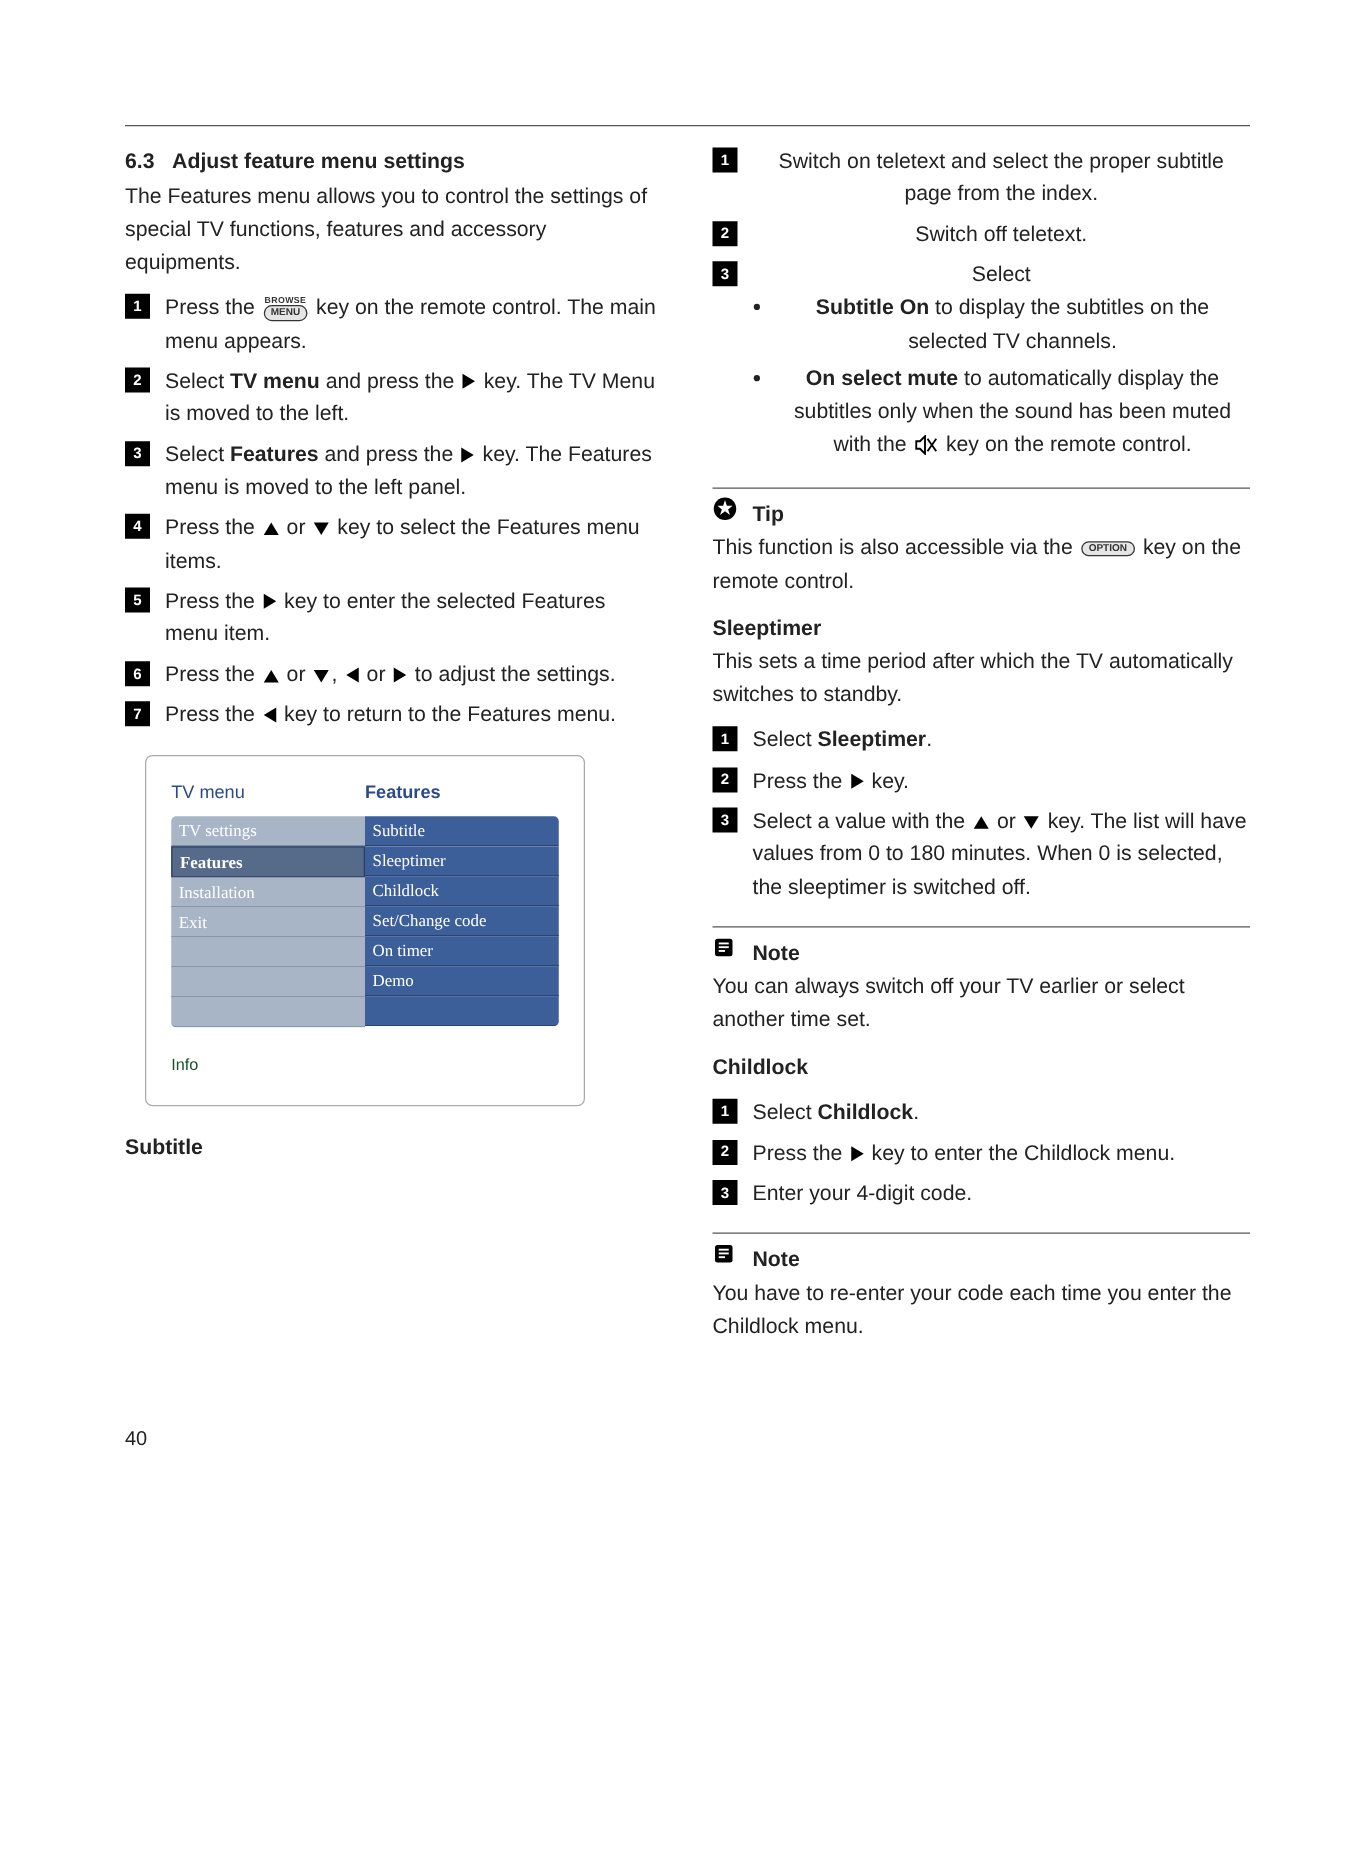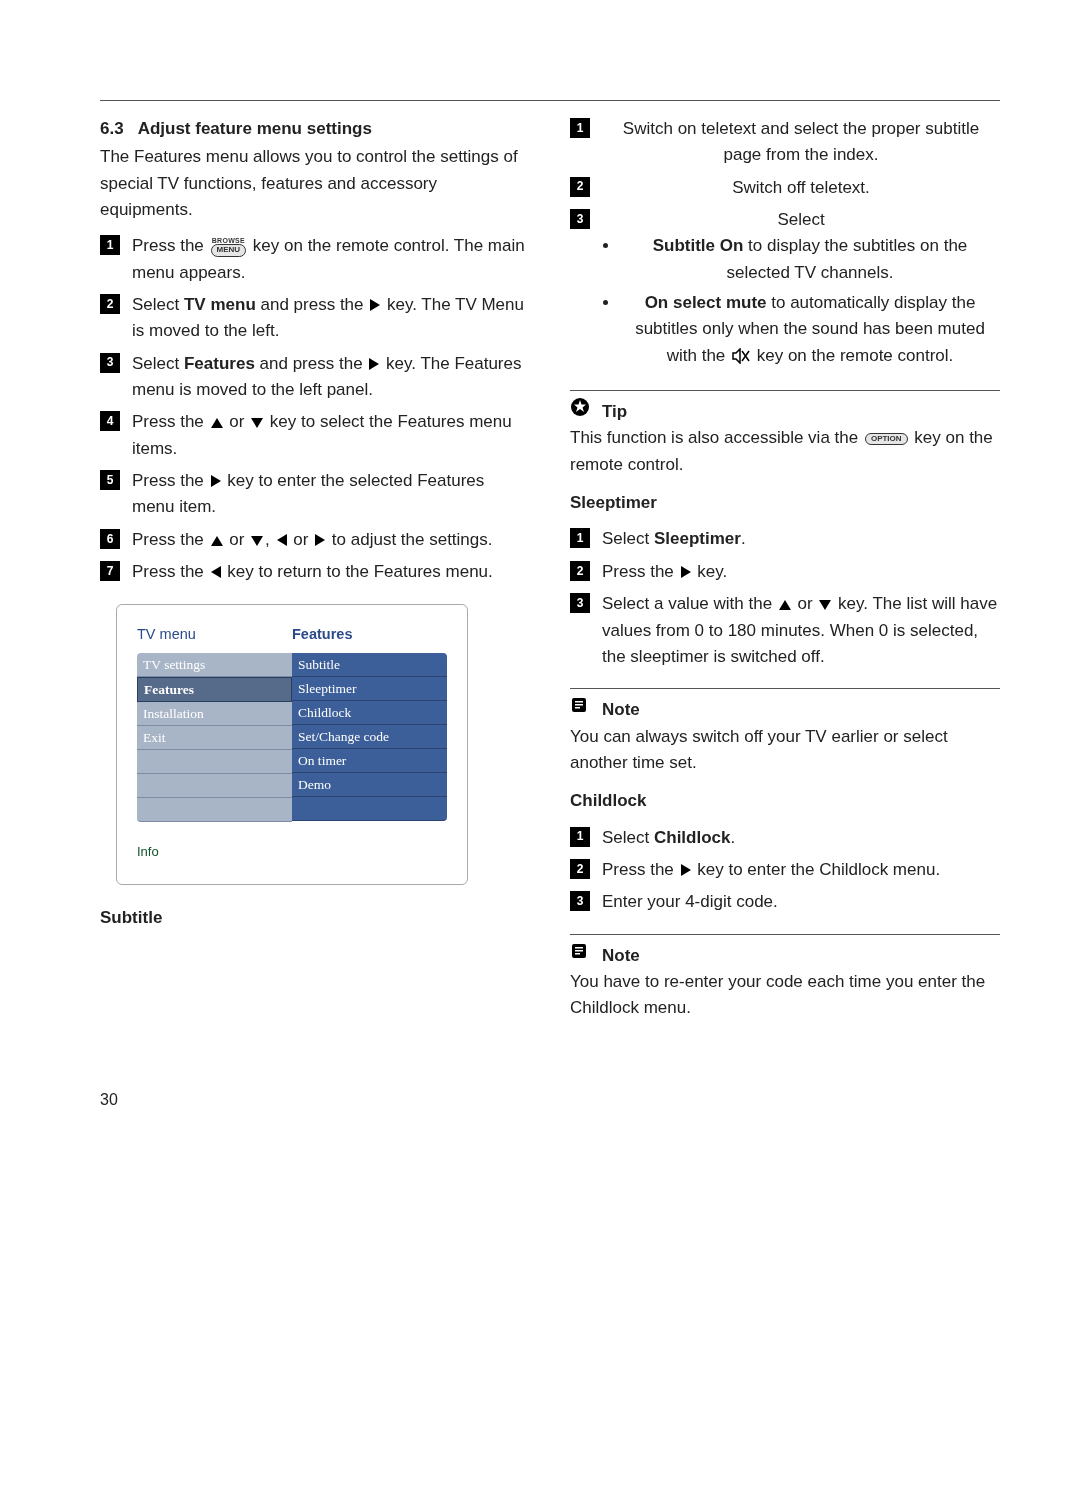--- a/index.html
+++ b/index.html
@@ -273,20 +273,21 @@
           </svg></span>
       <span>Tip</span>
     </div>
     <div class="para">
       <span>This function is also accessible via the </span><span class="btn-key">
           <span class="pill">OPTION</span>
         </span><span> key on the remote control.</span>
     </div>
 
     <div class="subhead">Sleeptimer</div>
+    <div class="para">This sets a time period after which the TV automatically switches to standby.</div>
 
     <ol class="numsteps">
       <li><span>Select </span><b>Sleeptimer</b><span>.</span></li>
       <li><span>Press the </span><span class="tri tri-r"></span><span> key.</span></li>
       <li><span>Select a value with the </span><span class="tri tri-u"></span><span> or </span><span class="tri tri-d"></span><span> key. The list will have values from 0 to 180 minutes. When 0 is selected, the sleeptimer is switched off.</span></li>
     </ol>
 
     <div class="callout-head">
       <span class="icon-wrap"><svg width="20" height="20" viewBox="0 0 20 20">
             <rect x="2" y="3" width="14" height="14" rx="2" fill="#000"></rect>
@@ -313,13 +314,13 @@
             <rect x="5" y="9" width="8" height="1.5" fill="#fff"></rect>
             <rect x="5" y="12" width="5" height="1.5" fill="#fff"></rect>
           </svg></span>
       <span>Note</span>
     </div>
     <div class="para">You have to re-enter your code each time you enter the Childlock menu.</div>
 
   </div>
 </div>
 
-<div class="pagenum">30</div>
+<div class="pagenum">40</div>
 
 </body></html>

